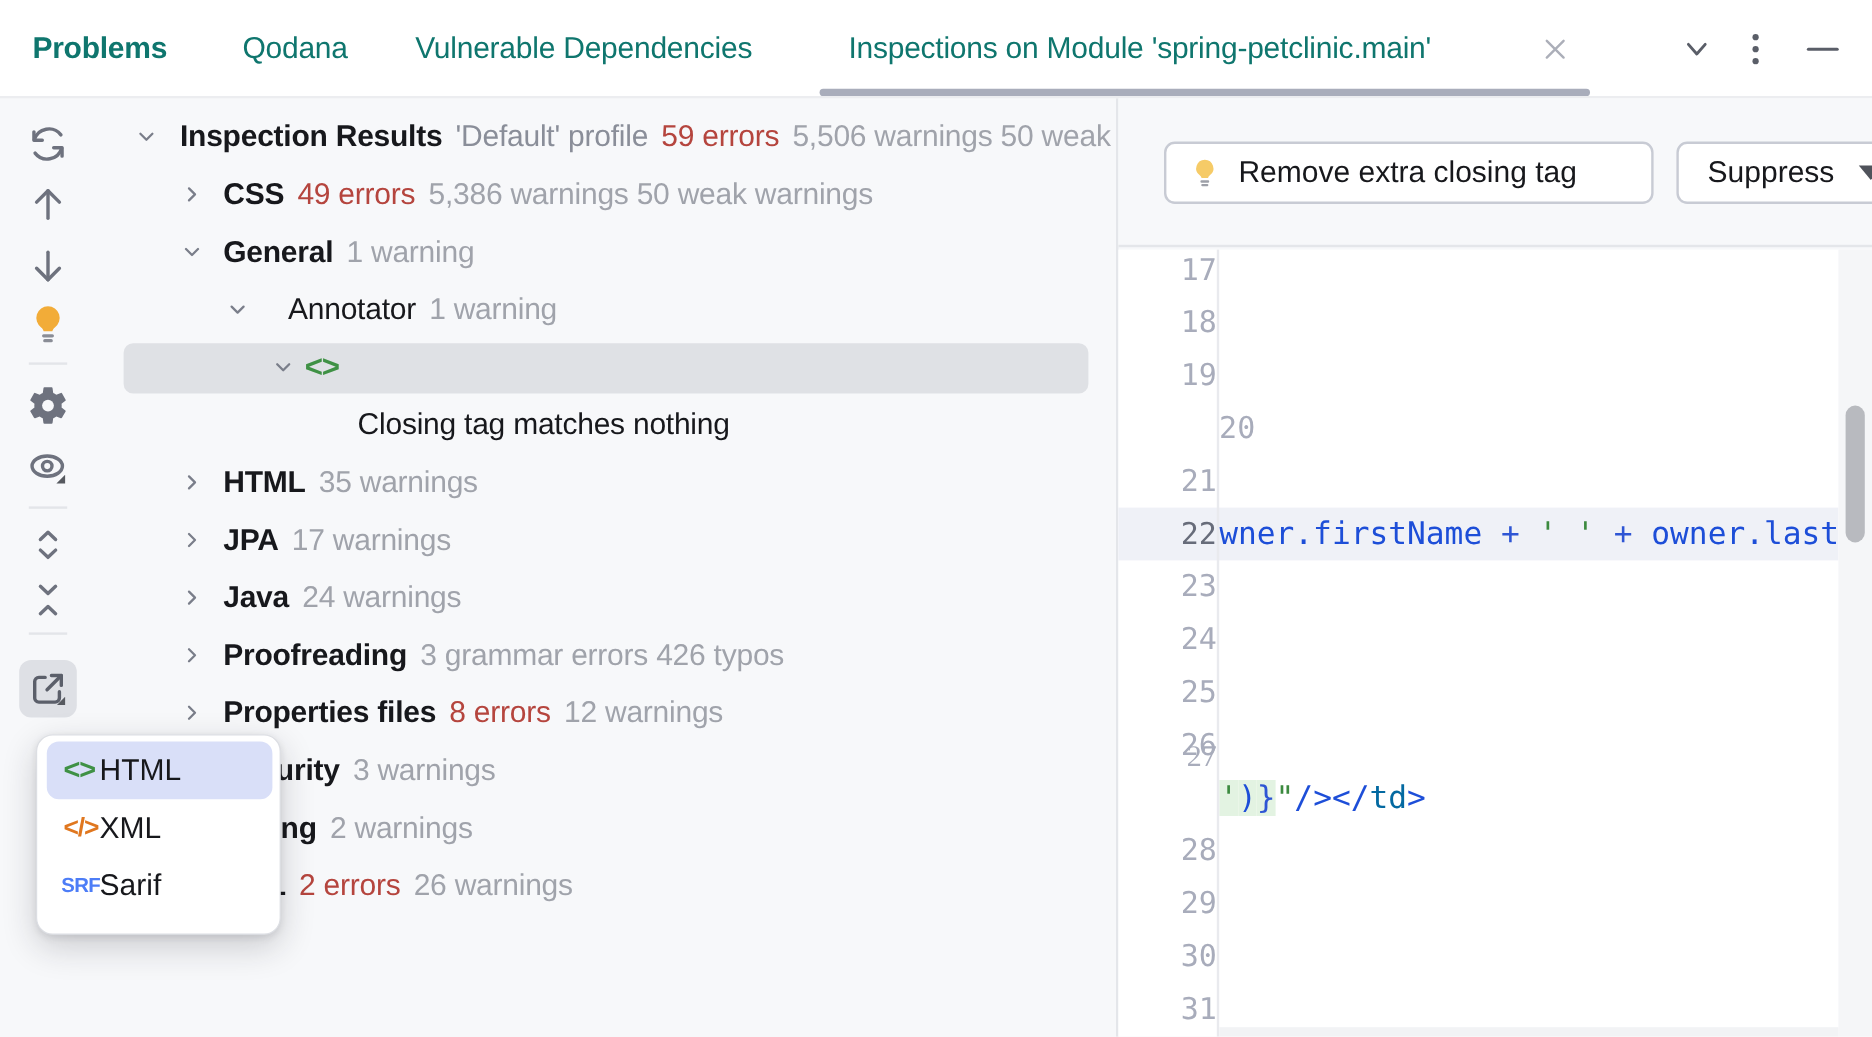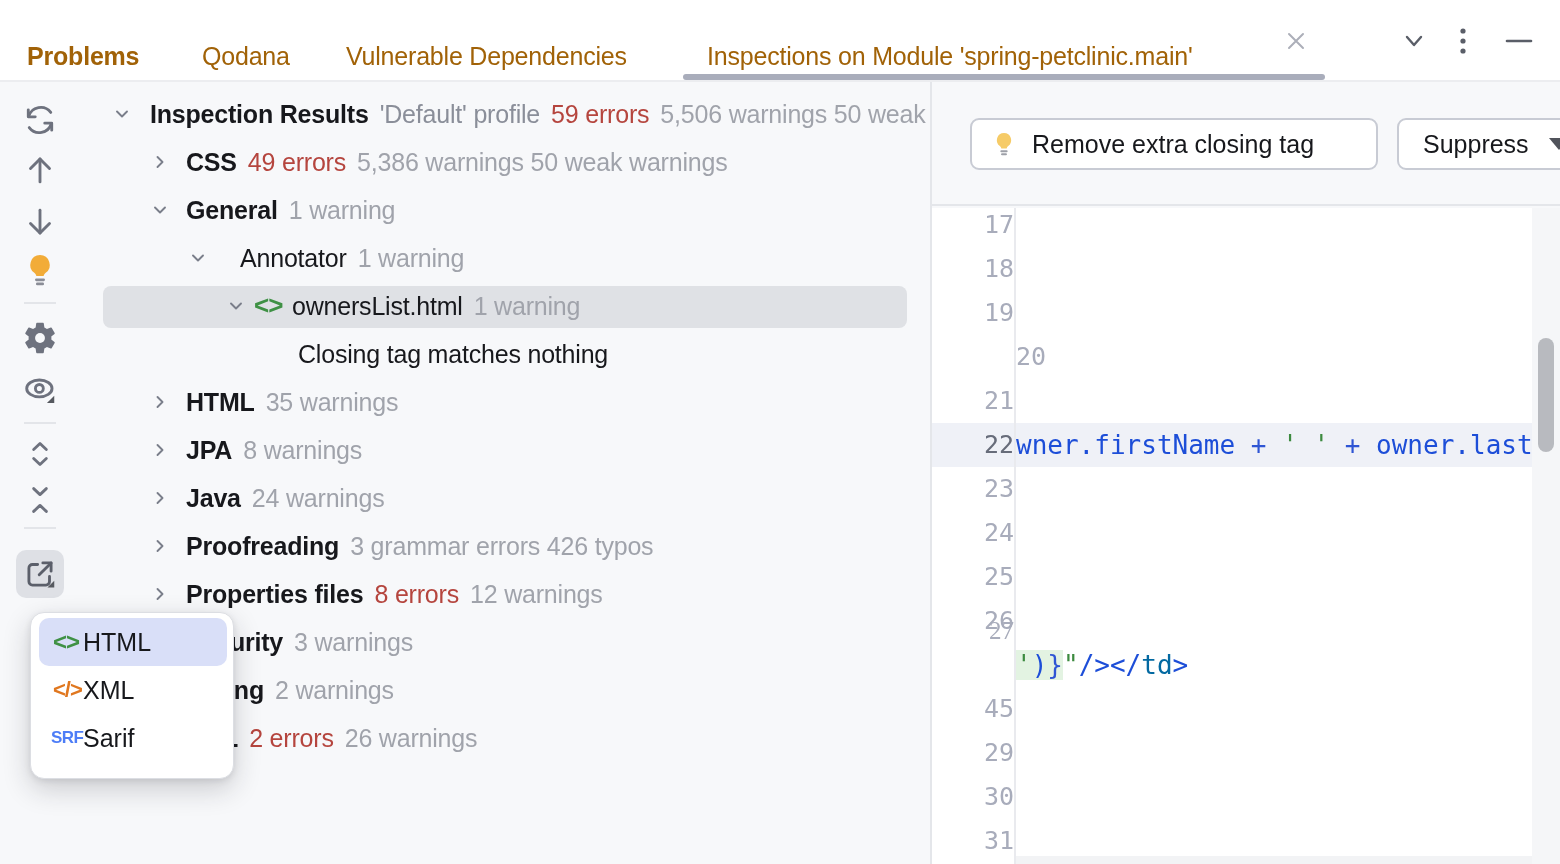--- a/index.html
+++ b/index.html
@@ -5,21 +5,21 @@
   html,body{margin:0;padding:0;}
   body{
     width:1560px;height:864px;position:relative;overflow:hidden;
     background:#F7F8FA;
     font-family:"Liberation Sans", sans-serif;
     color:#17181C;
     -webkit-font-smoothing:antialiased;
   }
   
   .header{position:absolute;left:0;top:0;width:1560px;height:82px;background:#FFFFFF;border-bottom:2px solid #ECEDF0;box-sizing:border-box;}
-  .tab{position:absolute;top:16px;height:80px;line-height:80px;font-size:25px;color:#a16207;letter-spacing:-0.2px;white-space:nowrap;cursor:default;}
+  .tab{position:absolute;top:0;height:80px;line-height:80px;font-size:25px;color:#0f766e;letter-spacing:-0.2px;white-space:nowrap;cursor:default;}
   .tab.bold{font-weight:700;}
   .tab-underline{position:absolute;left:683px;top:74px;width:642px;height:6px;border-radius:3px;background:#A9ADBB;}
   .tab-close{position:absolute;left:1284px;top:29px;width:24px;height:24px;}
   .win-icons{position:absolute;top:28px;height:26px;}
   
   .toolbar{position:absolute;left:0;top:82px;width:80px;height:782px;}
   .tbtn{position:absolute;left:21px;width:38px;height:38px;}
   .tsep{position:absolute;left:24px;width:32px;height:2px;background:#E3E5E9;}
   .tbtn-bg{position:absolute;left:16px;top:550px;width:48px;height:48px;border-radius:10px;background:#DEE0E5;}
   
@@ -201,40 +201,39 @@
       <span style="position: absolute; left: 240px;"><span class="lbl">Annotator</span><span class="part c-muted">1 warning</span></span>
     </div>
     <div class="trow" style="top: 200px;">
       <div class="sel-bg" style="top: 4px;"></div>
       <span class="chev" style="left: 226px;">
         <svg width="20" height="20" viewBox="0 0 20 20">
           <path d="M5 7.5l5 5 5-5" fill="none" stroke="#7A7E8A" stroke-width="1.9" stroke-linecap="round" stroke-linejoin="round"></path>
         </svg>
       </span>
       <span class="fileicon" style="left: 254px;">&lt;&gt;</span>
-      <span style="position: absolute; left: 292px;"><span class="lbl">ownersList.html</span><span class="part c-muted">1 warning</span></span>
     </div>
     <div class="trow" style="top: 248px;">
       <span style="position: absolute; left: 298px;"><span class="lbl">Closing tag matches nothing</span></span>
     </div>
     <div class="trow" style="top: 296px;">
       <span class="chev" style="left: 150px;">
         <svg width="20" height="20" viewBox="0 0 20 20">
           <path d="M7.5 5l5 5-5 5" fill="none" stroke="#7A7E8A" stroke-width="1.9" stroke-linecap="round" stroke-linejoin="round"></path>
         </svg>
       </span>
       <span style="position: absolute; left: 186px;"><span class="lbl b">HTML</span><span class="part c-muted">35 warnings</span></span>
     </div>
     <div class="trow" style="top: 344px;">
       <span class="chev" style="left: 150px;">
         <svg width="20" height="20" viewBox="0 0 20 20">
           <path d="M7.5 5l5 5-5 5" fill="none" stroke="#7A7E8A" stroke-width="1.9" stroke-linecap="round" stroke-linejoin="round"></path>
         </svg>
       </span>
-      <span style="position: absolute; left: 186px;"><span class="lbl b">JPA</span><span class="part c-muted">8 warnings</span></span>
+      <span style="position: absolute; left: 186px;"><span class="lbl b">JPA</span><span class="part c-muted">17 warnings</span></span>
     </div>
     <div class="trow" style="top: 392px;">
       <span class="chev" style="left: 150px;">
         <svg width="20" height="20" viewBox="0 0 20 20">
           <path d="M7.5 5l5 5-5 5" fill="none" stroke="#7A7E8A" stroke-width="1.9" stroke-linecap="round" stroke-linejoin="round"></path>
         </svg>
       </span>
       <span style="position: absolute; left: 186px;"><span class="lbl b">Java</span><span class="part c-muted">24 warnings</span></span>
     </div>
     <div class="trow" style="top: 440px;">
@@ -306,21 +305,21 @@
     <div class="lnum" style="top: 379px;">21</div>
     <div class="cur-line-band" style="top: 423px;"></div>
     <div class="lnum cur" style="top: 423px;">22</div>
     <div class="codeline" style="top: 423px;"><span class="tok-fg">wner.firstName </span><span class="tok-op">+</span><span class="tok-fg"> </span><span class="tok-str">' '</span><span class="tok-op"> </span><span class="tok-op">+</span><span class="tok-fg"> </span><span class="tok-fg">owner.last</span></div>
     <div class="lnum" style="top: 467px;">23</div>
     <div class="lnum" style="top: 511px;">24</div>
     <div class="lnum" style="top: 555px;">25</div>
     <div class="lnum" style="top: 599px;">26</div>
     <div class="lnum" style="top: 609px; font-family: Liberation Serif, serif;">27</div>
     <div class="codeline" style="top: 643px;"><span class="tok-str tok-hl">'</span><span class="tok-fg tok-hl">)</span><span class="tok-op tok-hl">}</span><span class="tok-str">"</span><span class="tok-fg">/&gt;&lt;</span><span class="tok-fg">/</span><span class="tok-tag">td</span><span class="tok-fg">&gt;</span></div>
-    <div class="lnum" style="top: 687px;">45</div>
+    <div class="lnum" style="top: 687px;">28</div>
     <div class="lnum" style="top: 731px;">29</div>
     <div class="lnum" style="top: 775px;">30</div>
     <div class="lnum" style="top: 819px;">31</div>
   </div>
 <div class="gutter-line"></div>
 <div class="scroll-track"></div>
 <div class="scroll-thumb"></div>
 <div class="hstrip"></div>
 
 <div class="popup" id="popup">

